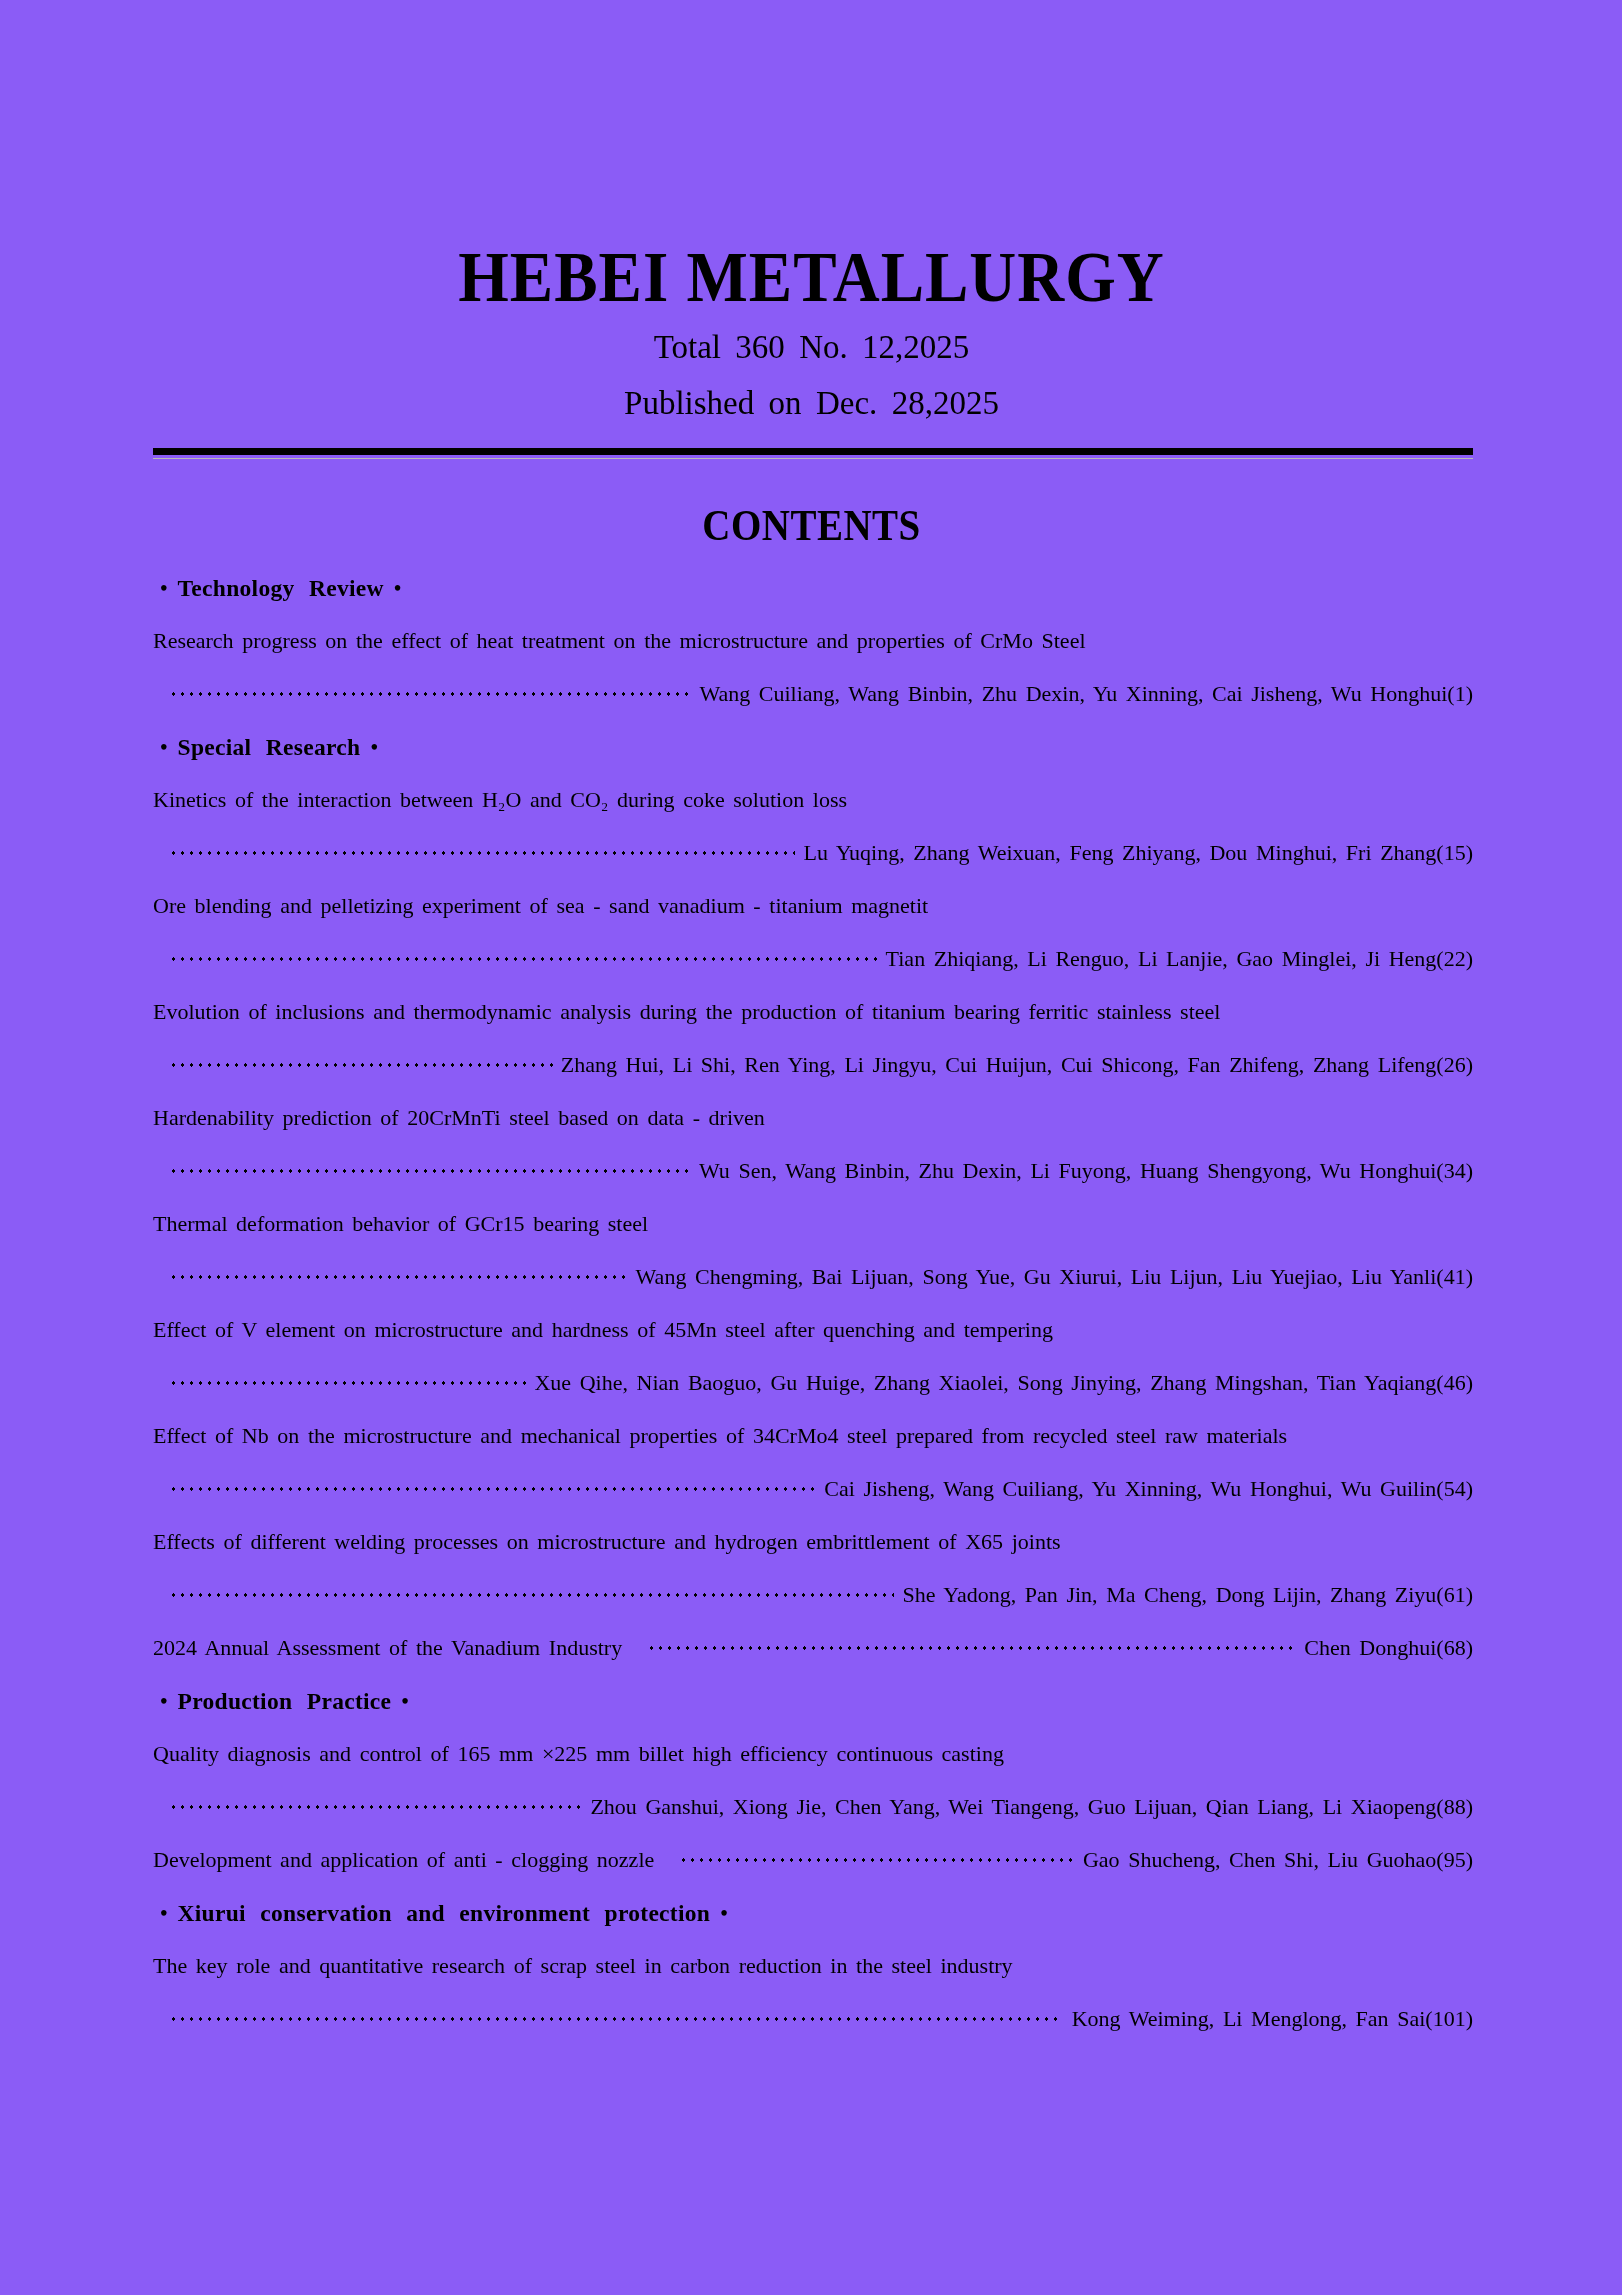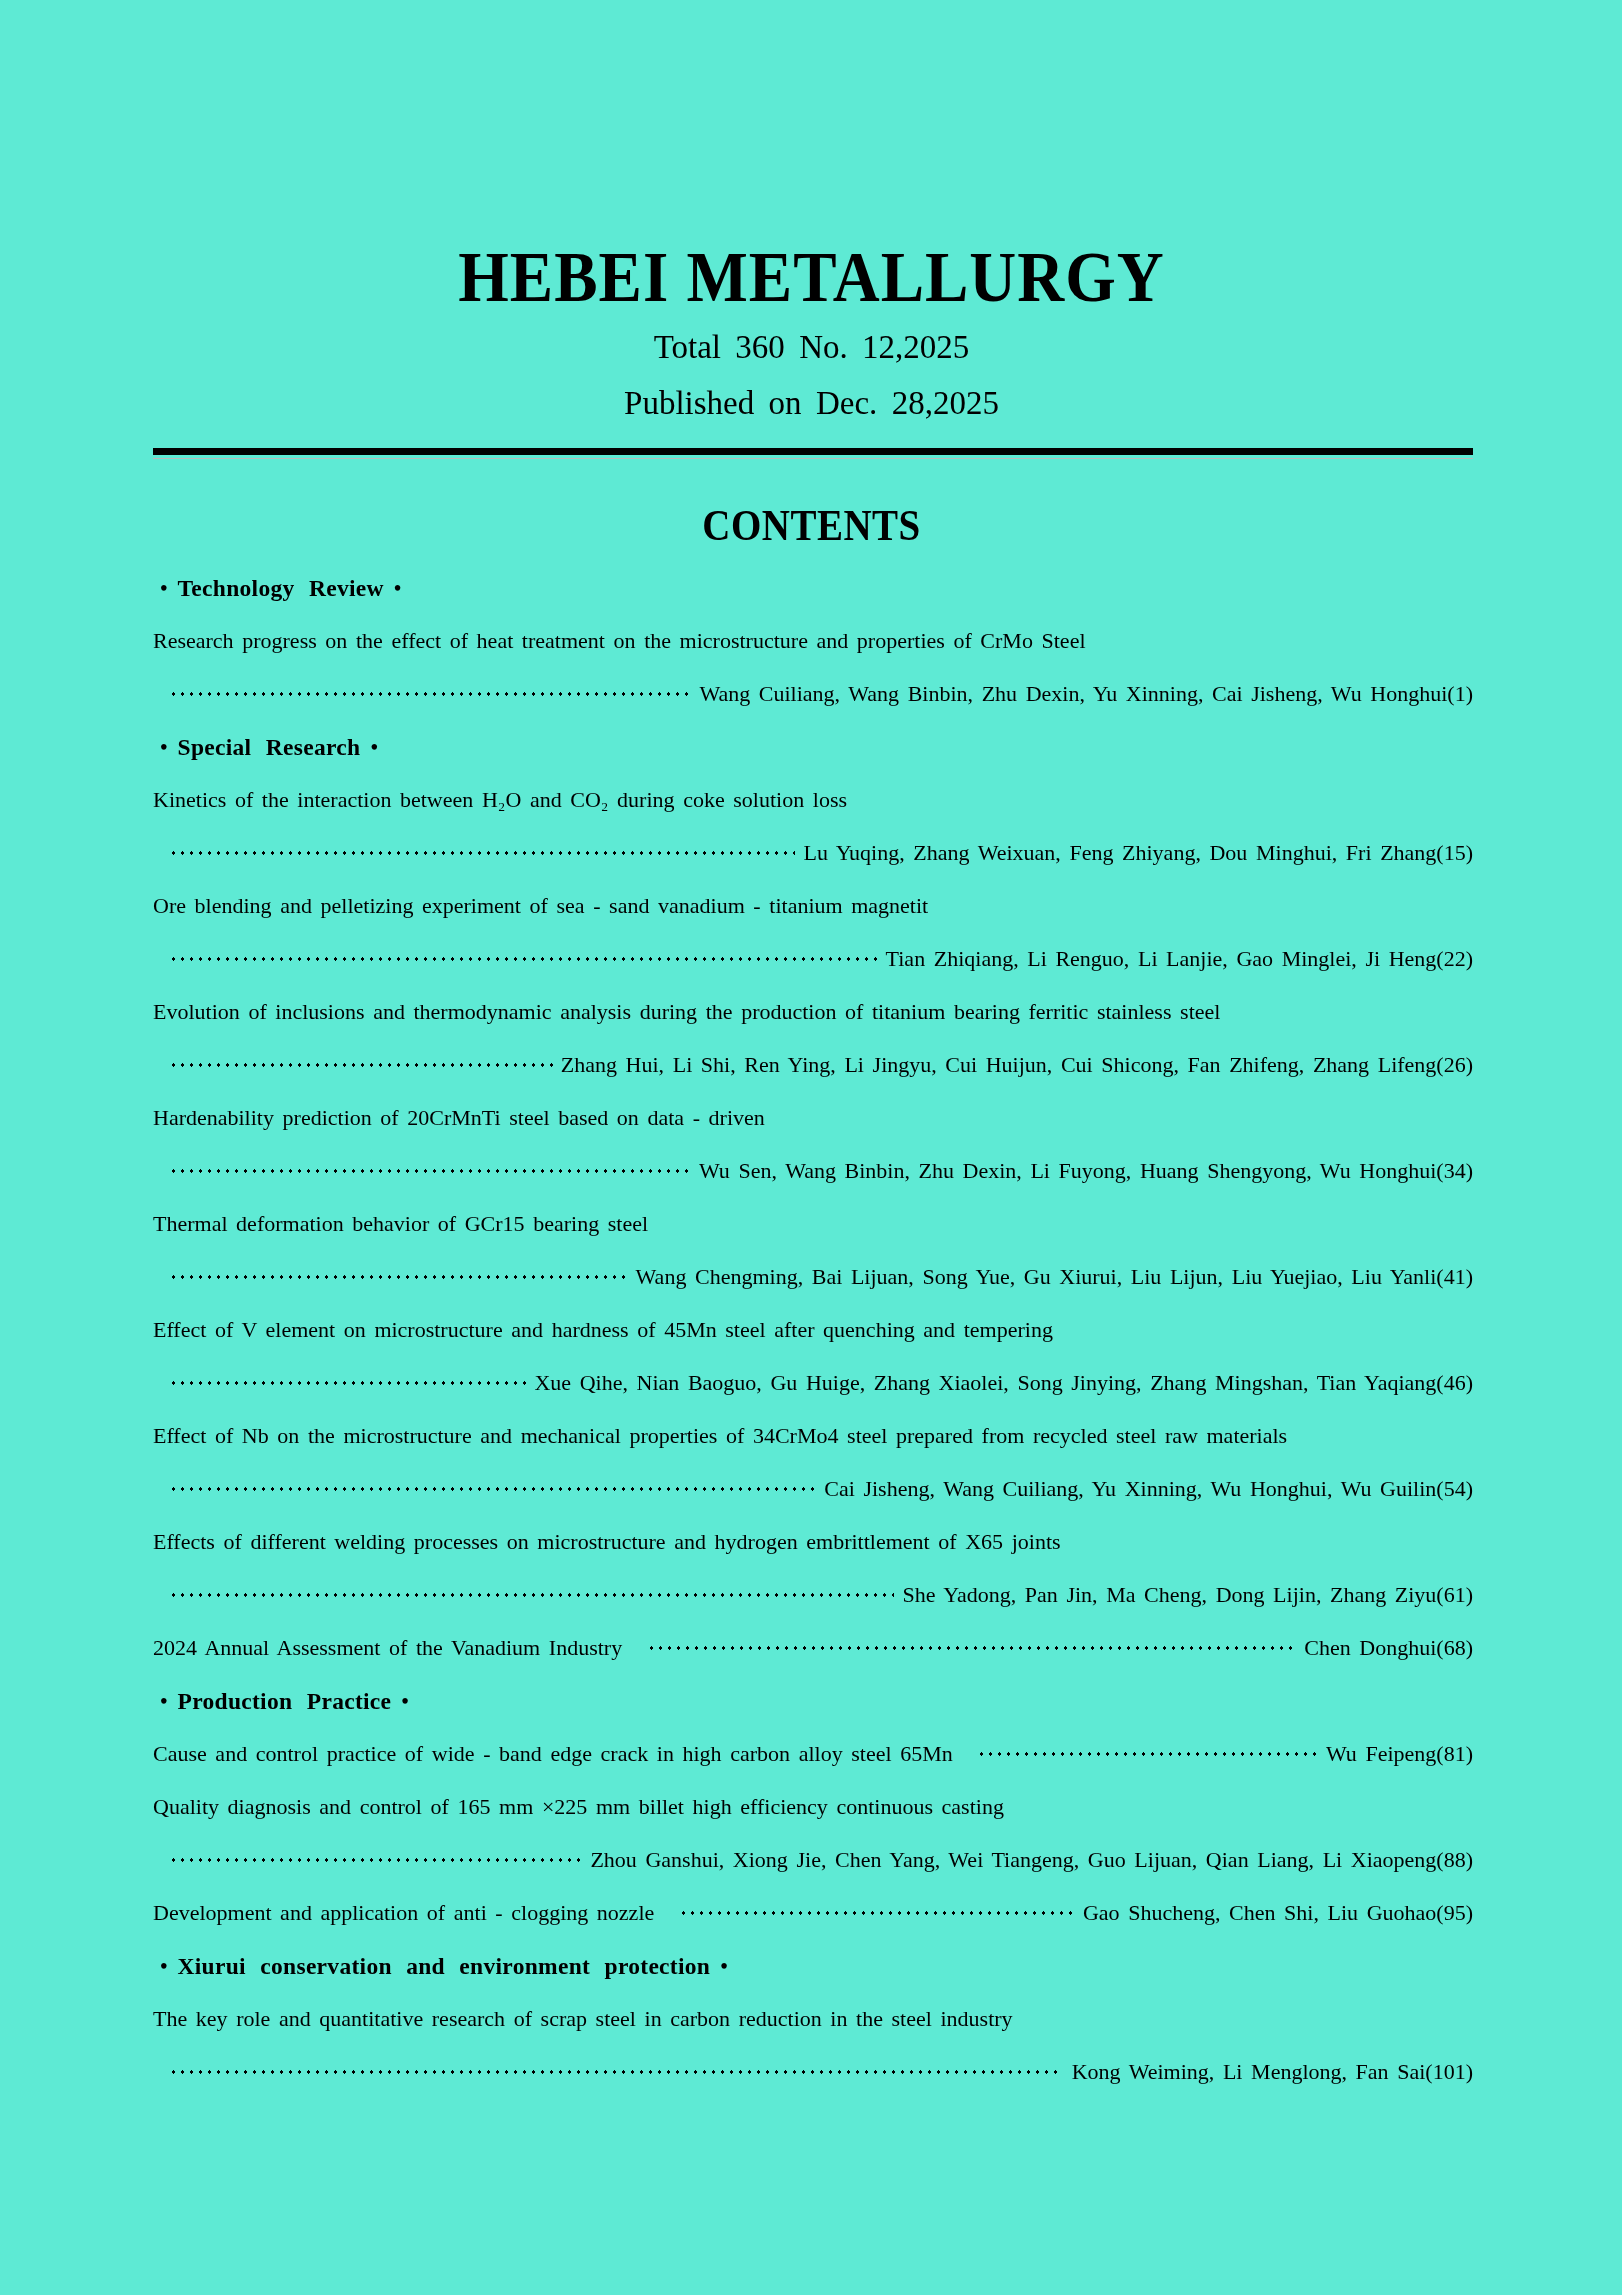--- a/index.html
+++ b/index.html
@@ -4,21 +4,21 @@
 <style>
   html, body {
     margin: 0;
     padding: 0;
     background: #ffffff;
   }
   .page {
     position: relative;
     width: 1623px;
     height: 2295px;
-    background: #5eead4;
+    background: #8b5cf6;
     color: #000000;
     font-family: "Liberation Serif", "DejaVu Serif", serif;
     overflow: hidden;
   }
 
   
   .journal-title {
     padding-top: 244px;
     text-align: center;
   }
@@ -223,26 +223,20 @@
         <span class="title-text">2024 Annual Assessment of the Vanadium Industry</span>
         <span class="dots"></span>
         <span class="authors">Chen Donghui</span>
         <span class="page-num">(68)</span>
       </div>
       <div class="toc-row section-row">
         <span class="bullet">•</span>
         <span class="section-label">Production Practice</span>
         <span class="bullet">•</span>
       </div>
-      <div class="toc-row oneline-row">
-        <span class="title-text">Cause and control practice of wide - band edge crack in high carbon alloy steel 65Mn</span>
-        <span class="dots"></span>
-        <span class="authors">Wu Feipeng</span>
-        <span class="page-num">(81)</span>
-      </div>
       <div class="toc-row title-row">
         <span class="title-text">Quality diagnosis and control of 165 mm ×225 mm billet high efficiency continuous casting</span>
       </div>
       <div class="toc-row authors-row">
         <span class="dots"></span>
         <span class="authors">Zhou Ganshui, Xiong Jie, Chen Yang, Wei Tiangeng, Guo Lijuan, Qian Liang, Li Xiaopeng</span>
         <span class="page-num">(88)</span>
       </div>
       <div class="toc-row oneline-row">
         <span class="title-text">Development and application of anti - clogging nozzle</span>

